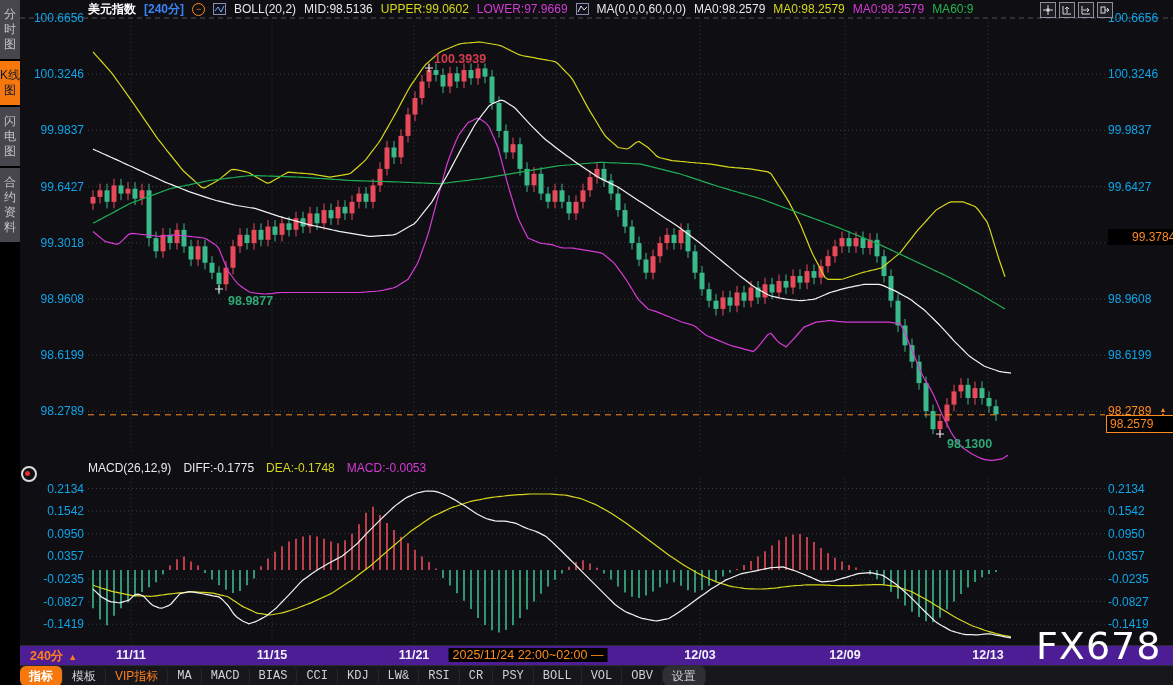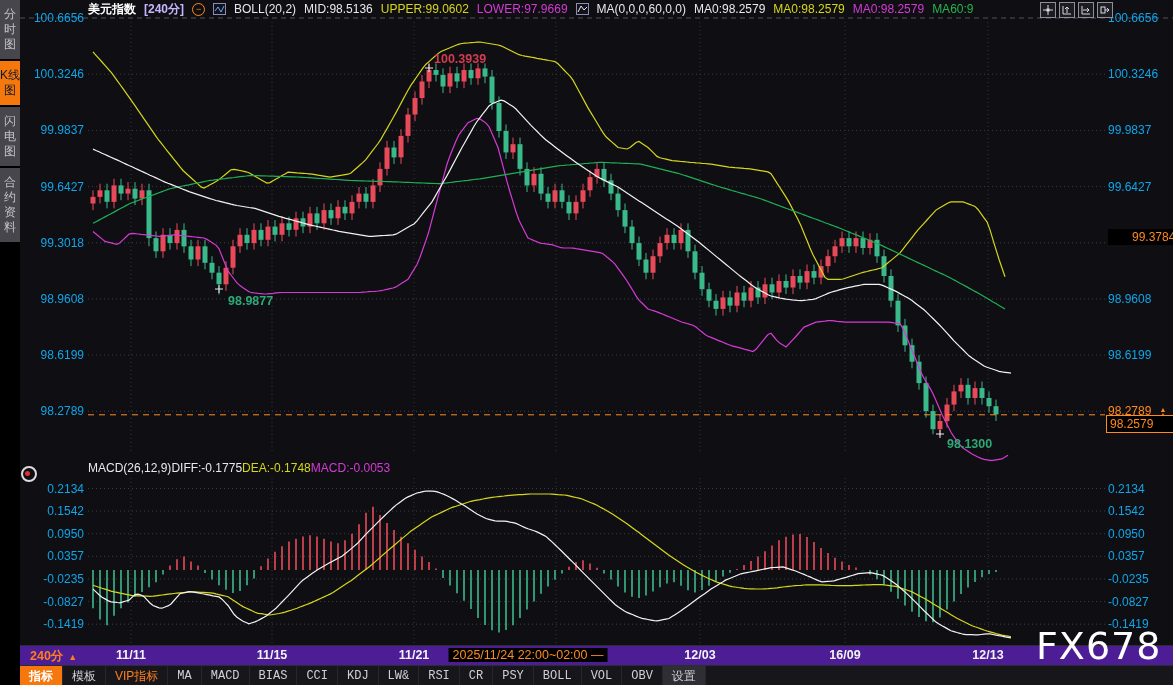--- a/index.html
+++ b/index.html
@@ -6,54 +6,54 @@
   .app{position:relative;width:1173px;height:685px;background:#0f0f13;overflow:hidden;
        font-family:"Liberation Sans","DejaVu Sans",sans-serif;-webkit-font-smoothing:antialiased;}
   
   .sidebar{position:absolute;left:0;top:0;width:20px;height:685px;background:#000;z-index:5;}
   .side-tab{width:20px;margin-bottom:2px;padding:7px 0;background:#46464c;color:#c2c2c8;
             font-size:12px;line-height:15px;text-align:center;word-break:break-all;cursor:pointer;}
   .side-tab.active{background:#f6780c;color:#0f172a;}
   
   .hdr{position:absolute;left:20px;top:0;right:0;height:18px;display:flex;align-items:center;gap:8px;
        padding-left:68px;font-size:12px;color:#e8e8ec;white-space:nowrap;z-index:4;}
-  .c-orange{color:#c4b5fd;}.c-yellow{color:#d6d61c;}.c-magenta{color:#d53ad5;}.c-green{color:#25b44e;}
+  .c-orange{color:#3b82f6;}.c-yellow{color:#d6d61c;}.c-magenta{color:#d53ad5;}.c-green{color:#25b44e;}
   .collapse-ic{display:inline-flex;width:11px;height:11px;border:1px solid #ff8a1e;border-radius:50%;
        align-items:center;justify-content:center;color:#ff8a1e;font-size:9px;line-height:9px;cursor:pointer;}
   .mini-ic{display:inline-block;width:13px;height:12px;}
   .hdr-tools{position:absolute;left:1040px;top:2px;display:flex;gap:3px;z-index:6;}
   .tool-btn{width:14px;height:14px;background:#1c1c22;border:1px solid #8f8f9c;display:flex;
             align-items:center;justify-content:center;cursor:pointer;}
   
   .ylab{position:absolute;font-size:12px;color:#0ea5e9;transform:translateY(-50%);z-index:3;white-space:nowrap;}
   .ylab.right{left:1108px;}
   .ylab.leftcol{width:64px;left:20px;text-align:right;}
   .ylab.hl{color:#ff8a1e;background:#000;padding:1px 3px;}
   .ylab.orange{color:#ff8a1e;}
   .dbl-arrows{display:inline-block;margin-left:8px;color:#ff8a1e;font-size:7px;line-height:5px;vertical-align:middle;}
   .price-box{position:absolute;left:1106px;top:415px;width:63px;height:16px;border:1px solid #ff8a1e;
              background:#000;color:#ff8a1e;font-size:12px;display:flex;align-items:center;
              padding-left:3px;z-index:4;}
   
-  .macd-hdr{position:absolute;left:88px;top:460px;height:16px;display:flex;align-items:center;
+  .macd-hdr{position:absolute;left:88px;top:460px;height:16px;display:flex;gap:12px;align-items:center;
             font-size:12px;color:#e8e8ec;white-space:nowrap;z-index:3;}
   .rec{position:absolute;left:21px;top:466px;width:12px;height:12px;border:2px solid #dcdcdc;
        border-radius:50%;z-index:5;}
   .rec::after{content:"";position:absolute;left:2px;top:3px;width:5px;height:5px;border-radius:50%;background:#e03030;}
   
   .xrow{position:absolute;left:20px;top:645px;width:1153px;height:20px;background:#4c1d95;
         border-top:1px solid #2c2c33;z-index:4;text-decoration:underline;}
   .tf{position:absolute;left:10px;top:2px;color:#ff7e1e;font-size:12.5px;font-weight:bold;cursor:pointer;}
   .tf .arr{font-size:9px;margin-left:5px;}
   .xdate{position:absolute;top:2px;transform:translateX(-50%);color:#f2f2f5;font-size:12.5px;font-weight:bold;}
   .xrange{position:absolute;top:2px;transform:translateX(-50%);color:#ff8a1e;font-size:12.5px;
           background:#000;padding:0 4px;white-space:nowrap;}
   .tbar{position:absolute;left:20px;top:665px;width:1153px;height:20px;background:#17171b;
         border-top:1px solid #2c2c33;display:flex;align-items:stretch;font-size:12px;color:#cfcfd6;z-index:4;}
-  .tb{display:flex;align-items:center;padding:0 9px;border-right:1px solid #26262c;cursor:pointer;white-space:nowrap;}
+  .tb{display:flex;align-items:center;padding:0 9px;border-right:1px solid #26262c;cursor:pointer;white-space:nowrap;border-radius:6px;}
   .tb.mono{font-family:"Liberation Mono","DejaVu Sans Mono",monospace;}
   .tb.active{background:#f6780c;color:#fff;font-weight:bold;}
   .tb.vip{color:#ff7e1e;}
   .tb.settings{background:#2e2e34;}
   .wm{position:absolute;left:1036px;top:624px;font-size:38px;color:#ffffff;letter-spacing:1px;
       font-family:"DejaVu Sans",sans-serif;z-index:9;}
   svg.chart{position:absolute;left:0;top:0;z-index:1;}
 </style>
 </head>
 <body>
@@ -603,21 +603,21 @@
   <div class="macd-hdr">
     <span>MACD(26,12,9)</span>
     <span>DIFF:-0.1775</span>
     <span class="c-yellow">DEA:-0.1748</span>
     <span class="c-magenta">MACD:-0.0053</span>
   </div>
   <div class="rec"></div>
 
   <div class="xrow">
     <span class="tf"><span>240分</span><span class="arr">▲</span></span>
-    <span id="xdates"><span class="xdate" style="left: 111px;">11/11</span><span class="xdate" style="left: 252px;">11/15</span><span class="xdate" style="left: 394px;">11/21</span><span class="xdate" style="left: 680px;">12/03</span><span class="xdate" style="left: 825px;">16/09</span><span class="xdate" style="left: 968px;">12/13</span></span>
+    <span id="xdates"><span class="xdate" style="left: 111px;">11/11</span><span class="xdate" style="left: 252px;">11/15</span><span class="xdate" style="left: 394px;">11/21</span><span class="xdate" style="left: 680px;">12/03</span><span class="xdate" style="left: 825px;">12/09</span><span class="xdate" style="left: 968px;">12/13</span></span>
     <span class="xrange" id="xrange" style="left: 508px;">2025/11/24 22:00~02:00 —</span>
   </div>
 
   <div class="tbar" id="tbar">
       <div class="tb active">指标</div>
       <div class="tb">模板</div>
       <div class="tb vip">VIP指标</div>
       <div class="tb mono">MA</div>
       <div class="tb mono">MACD</div>
       <div class="tb mono">BIAS</div>

